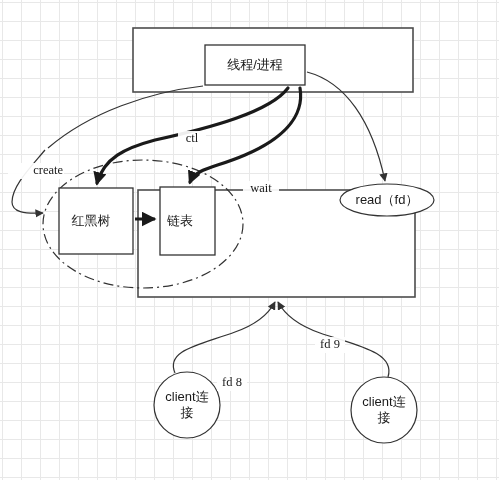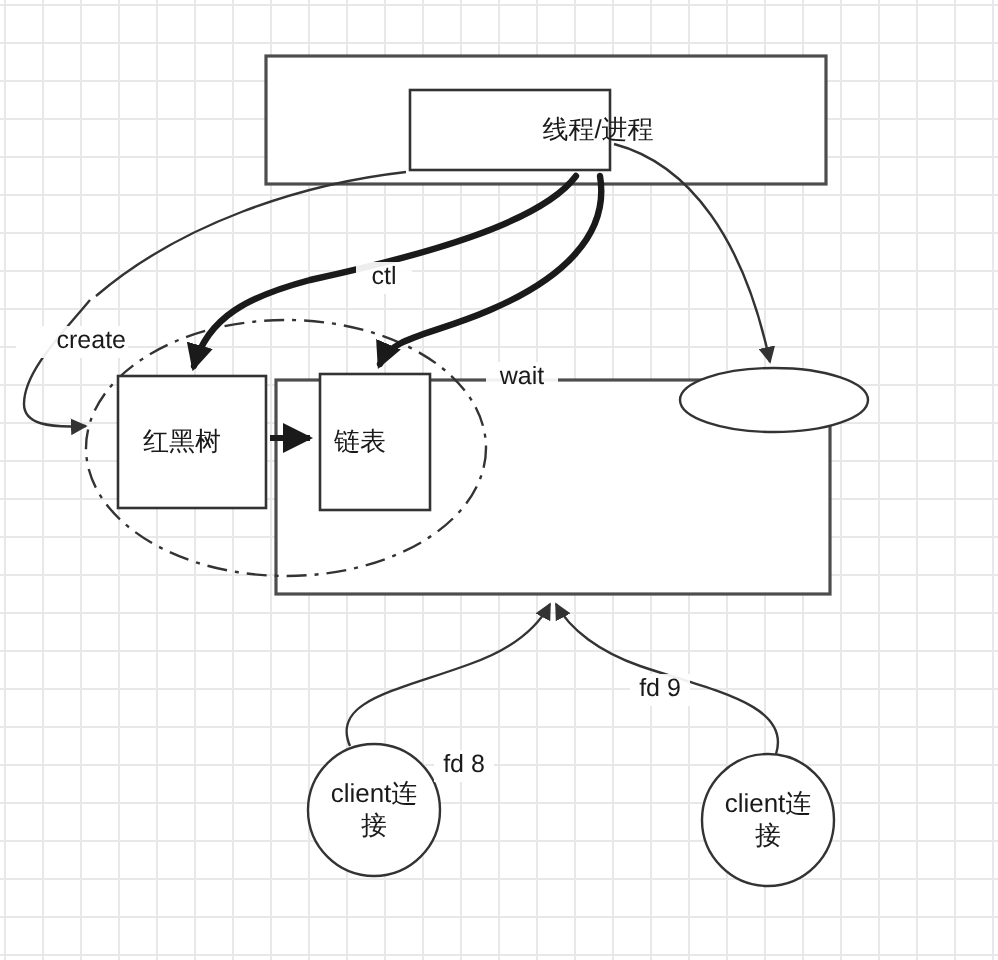--- a/index.html
+++ b/index.html
@@ -42,20 +42,21 @@
     white-space:pre-line;
     text-align:center;
     pointer-events:none;
   }
   .lbl-cn{font-size:13px;}
   .lbl-edge{
     font-size:12.5px;
     color:#1a1a1a;
     background:rgba(255,255,255,0.92);
     padding:0 1px;
+    font-family:Liberation Serif, serif;
   }
 </style>
 </head>
 <body>
 
 <div id="canvas">
 
   <svg id="diagram" viewBox="0 0 499 480">
     <defs>
       <marker id="arrThin" viewBox="0 0 10 10" refX="9" refY="5" markerWidth="7" markerHeight="7" orient="auto-start-reverse">
@@ -96,27 +97,28 @@
 
     <path d="M 300 88 C 305 118, 280 140, 245 155 C 215 168, 196 168, 190 182" class="edge-thick" marker-end="url(#arrThick)"></path>
 
     <path d="M 307 72 C 345 82, 372 120, 385 181" class="edge-thin" marker-end="url(#arrThin)"></path>
 
     <path d="M 175 373 C 165 350, 200 345, 235 332 C 255 325, 268 315, 275 302" class="edge-thin" marker-end="url(#arrThin)"></path>
 
     <path d="M 388 377 C 396 352, 355 345, 320 333 C 300 326, 285 315, 278 302" class="edge-thin" marker-end="url(#arrThin)"></path>
   </svg>
 
-  <div class="lbl lbl-cn" style="left:205px;top:57px;width:100px;padding-left:44px;">线程/进程</div>
+  <div class="lbl lbl-cn" style="left:205px;top:57px;width:100px;">线程/进程</div>
 
 
   <div class="lbl lbl-cn" style="left:59px;top:213px;width:64px;">红黑树</div>
 
   <div class="lbl lbl-cn" style="left:160px;top:213px;width:40px;">链表</div>
 
+  <div class="lbl" style="left:340px;top:192px;width:94px;">read（fd）</div>
 
   <div class="lbl lbl-cn" style="left:154px;top:389px;width:66px;">client连
 接</div>
 
   <div class="lbl lbl-cn" style="left:351px;top:394px;width:66px;">client连
 接</div>
 
   <div class="lbl lbl-edge" style="left:8px;top:163px;width:54px;text-align:right;">create</div>
 
   <div class="lbl lbl-edge" style="left:178px;top:131px;width:26px;">ctl</div>

